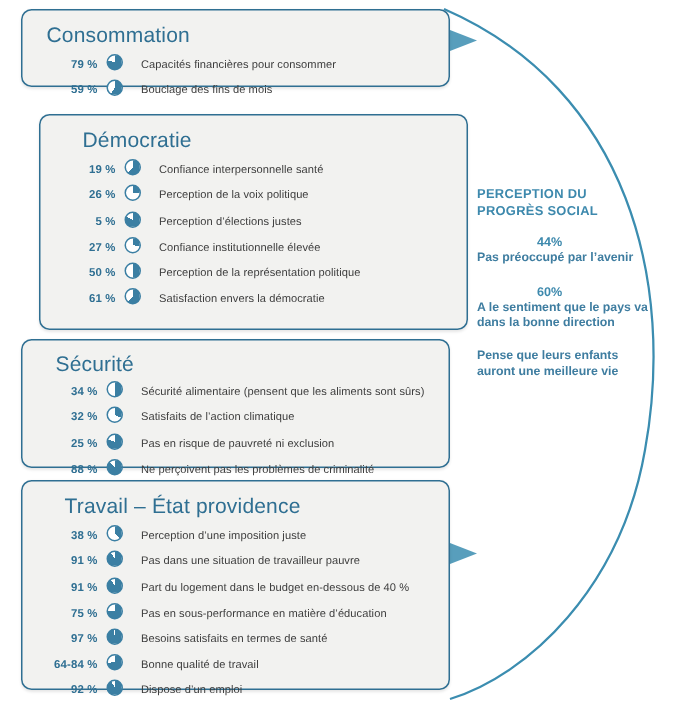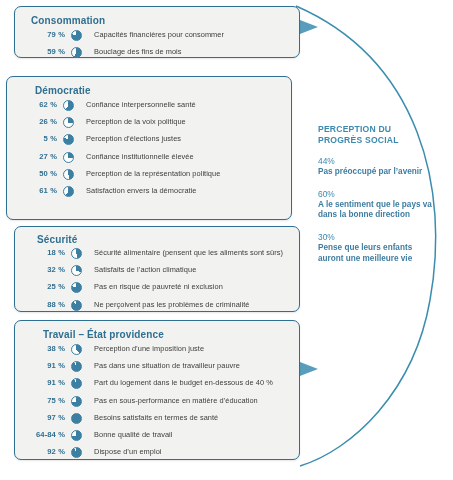--- a/index.html
+++ b/index.html
@@ -17,30 +17,30 @@
   .card{
     position:absolute;
     background:#f2f2f0;
     border:1.3px solid #2f6f92;
     border-radius:7px;
     box-sizing:border-box;
     box-shadow:0 1px 2px rgba(0,0,0,.10);
   }
   .card-title{
     position:absolute;
-    font-size:10px;
-    font-weight:bold;
+    font-size:14px;
+    font-weight:normal;
     color:#2f6f92;
     letter-spacing:.12px;
     white-space:nowrap;
   }
   .rows{position:absolute;left:0;right:0;}
   .row{
     display:flex;
-    align-items:flex-start;
+    align-items:flex-end;
     height:17.2px;
   }
   .pct{
     width:56px;
     text-align:right;
     font-size:7.6px;
     font-weight:bold;
     color:#2f6f92;
     padding-right:6px;
     box-sizing:border-box;
@@ -68,21 +68,21 @@
     left:318px;top:124px;width:118px;
     filter:blur(.45px);
   }
   .rc-head{
     font-size:8.6px;font-weight:bold;line-height:10.6px;
     color:#2d7fa6;text-transform:uppercase;letter-spacing:.2px;
     opacity:.92;
   }
   .rc-block{margin-top:11px;}
   .rc-num{
-    font-size:8.4px;font-weight:normal;color:#2d7fa6;line-height:11px;opacity:.92;
+    font-size:8.4px;font-weight:bold;color:#2d7fa6;line-height:11px;opacity:.92;margin-left:40px;
   }
   .rc-txt{
     font-size:8.2px;font-weight:bold;color:#2a6f96;line-height:10.6px;opacity:.9;
   }
 </style>
 </head>
 <body>
 
 <div id="stage">
 
@@ -101,25 +101,25 @@
           <div class="label">Capacités financières pour consommer</div>
         </div>
         <div class="row">
           <div class="pct">59 %</div>
           <div class="pie" style="background:conic-gradient(#3b7fa3 0 59%, #ffffff 59% 100%);"></div>
           <div class="label">Bouclage des fins de mois</div>
         </div>
       </div>
   </div>
 
-  <div class="card" style="left:6px;top:76px;width:286px;height:144px;">
+  <div class="card" style="left:26px;top:76px;width:286px;height:144px;">
     <div class="card-title" style="left:28px;top:8px;">Démocratie</div>
     <div class="rows" id="rows-1" style="top:23px;">
         <div class="row">
-          <div class="pct">62 %</div>
+          <div class="pct">19 %</div>
           <div class="pie" style="background:conic-gradient(#3b7fa3 0 62%, #ffffff 62% 100%);"></div>
           <div class="label">Confiance interpersonnelle santé</div>
         </div>
         <div class="row">
           <div class="pct">26 %</div>
           <div class="pie" style="background:conic-gradient(#3b7fa3 0 26%, #ffffff 26% 100%);"></div>
           <div class="label">Perception de la voix politique</div>
         </div>
         <div class="row">
           <div class="pct">5 %</div>
@@ -141,21 +141,21 @@
           <div class="pie" style="background:conic-gradient(#3b7fa3 0 61%, #ffffff 61% 100%);"></div>
           <div class="label">Satisfaction envers la démocratie</div>
         </div>
       </div>
   </div>
 
   <div class="card" style="left:14px;top:226px;width:286px;height:86px;">
     <div class="card-title" style="left:22px;top:7px;">Sécurité</div>
     <div class="rows" id="rows-2" style="top:21px;">
         <div class="row">
-          <div class="pct">18 %</div>
+          <div class="pct">34 %</div>
           <div class="pie" style="background:conic-gradient(#3b7fa3 0 49%, #ffffff 49% 100%);"></div>
           <div class="label">Sécurité alimentaire (pensent que les aliments sont sûrs)</div>
         </div>
         <div class="row">
           <div class="pct">32 %</div>
           <div class="pie" style="background:conic-gradient(#3b7fa3 0 32%, #ffffff 32% 100%);"></div>
           <div class="label">Satisfaits de l’action climatique</div>
         </div>
         <div class="row">
           <div class="pct">25 %</div>
@@ -216,19 +216,18 @@
     <div id="right-blocks">
         <div class="rc-block">
           <div class="rc-num">44%</div>
           <div class="rc-txt">Pas préoccupé par l’avenir</div>
         </div>
         <div class="rc-block">
           <div class="rc-num">60%</div>
           <div class="rc-txt">A le sentiment que le pays va dans la bonne direction</div>
         </div>
         <div class="rc-block">
-          <div class="rc-num">30%</div>
           <div class="rc-txt">Pense que leurs enfants auront une meilleure vie</div>
         </div>
       </div>
   </div>
 
 </div>
 
 </body></html>

